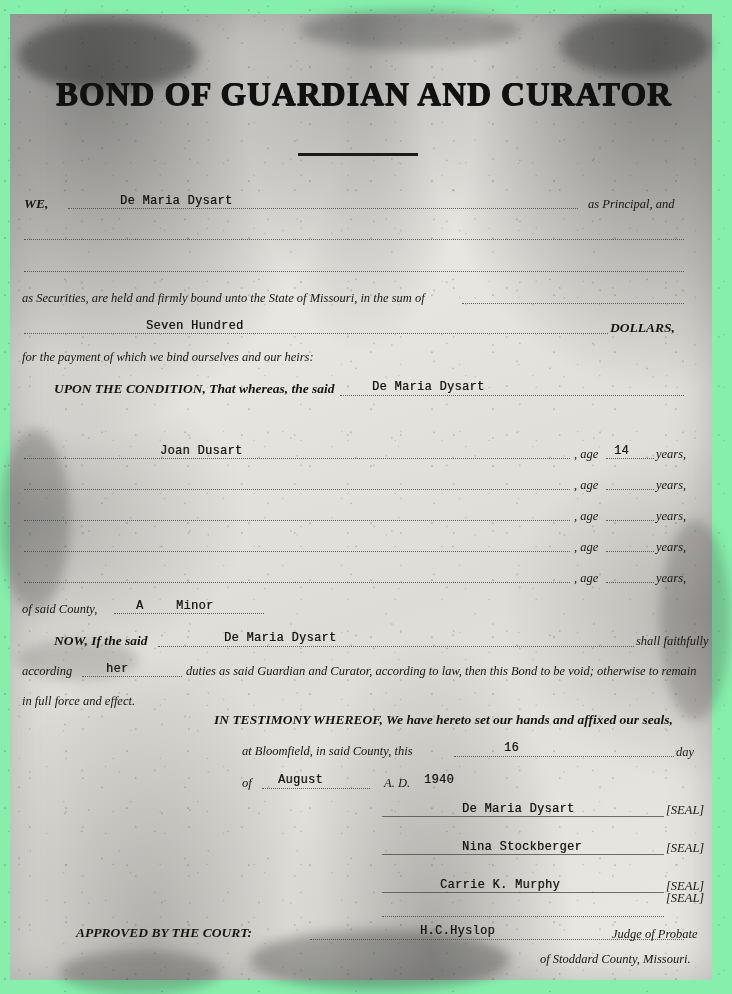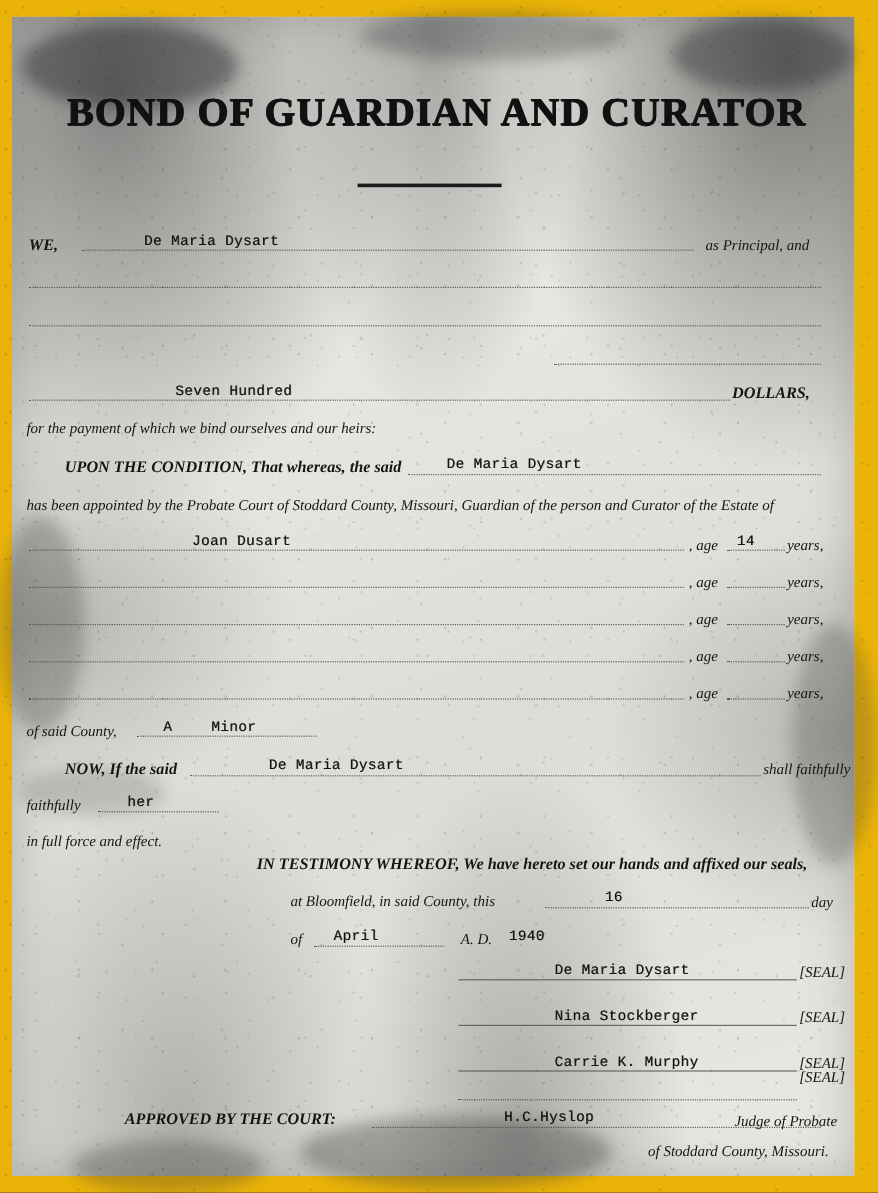--- a/index.html
+++ b/index.html
@@ -11,21 +11,21 @@
     width: 732px;
     height: 994px;
     overflow: hidden;
     font-family: "Liberation Serif", serif;
   }
 
   .page {
     position: relative;
     width: 732px;
     height: 994px;
-    background: #eab308;
+    background: #86efac;
     overflow: hidden;
   }
 
   
   .paper {
     position: absolute;
     left: 10px;
     top: 14px;
     width: 702px;
     height: 966px;
@@ -160,33 +160,33 @@
 
     <div class="ital" style="left:14px; top:182px;">WE,</div>
     <div class="dots" style="left:58px; top:182px; width:510px;"></div>
     <div class="type" style="left:110px; top:180px;">De Maria Dysart</div>
     <div class="ital small" style="left:578px; top:183px;">as Principal, and</div>
 
     <div class="dots" style="left:14px; top:213px; width:660px;"></div>
 
     <div class="dots" style="left:14px; top:245px; width:660px;"></div>
 
+    <div class="ital small" style="left:12px; top:277px;">as Securities, are held and firmly bound unto the State of Missouri, in the sum of</div>
     <div class="dots" style="left:452px; top:277px; width:222px;"></div>
 
     <div class="dots" style="left:14px; top:307px; width:584px;"></div>
     <div class="type" style="left:136px; top:305px;">Seven Hundred</div>
     <div class="ital" style="left:600px; top:306px;">DOLLARS,</div>
 
     <div class="ital small" style="left:12px; top:336px;">for the payment of which we bind ourselves and our heirs:</div>
 
     <div class="ital" style="left:44px; top:367px;">UPON THE CONDITION, That whereas, the said</div>
     <div class="dots" style="left:330px; top:369px; width:344px;"></div>
     <div class="type" style="left:362px; top:366px;">De Maria Dysart</div>
 
-    <div class="ital small" style="left:12px; top:400px;">has been appointed by the Probate Court of Stoddard County, Missouri, Guardian of the person and Curator of the Estate of</div>
 
     <div class="dots" style="left:14px; top:432px; width:546px;"></div>
     <div class="type" style="left:150px; top:430px;">Joan Dusart</div>
     <div class="ital small" style="left:564px; top:433px;">, age</div>
     <div class="dots" style="left:596px; top:432px; width:48px;"></div>
     <div class="type" style="left:604px; top:430px;text-align:right;">14</div>
     <div class="ital small" style="left:646px; top:433px;">years,</div>
 
     <div class="dots" style="left:14px; top:463px; width:546px;"></div>
     <div class="ital small" style="left:564px; top:464px;">, age</div>
@@ -211,58 +211,59 @@
     <div class="ital small" style="left:12px; top:588px;font-family:Liberation Serif, serif;">of said County,</div>
     <div class="dots" style="left:104px; top:587px; width:150px;"></div>
     <div class="type" style="left:126px; top:585px;">A</div>
     <div class="type" style="left:166px; top:585px;">Minor</div>
 
     <div class="ital" style="left:44px; top:619px;">NOW, If the said</div>
     <div class="dots" style="left:148px; top:620px; width:476px;"></div>
     <div class="type" style="left:214px; top:617px;">De Maria Dysart</div>
     <div class="ital small" style="left:626px; top:620px;">shall faithfully</div>
 
-    <div class="ital small" style="left:12px; top:650px;">faithfully</div>
+    <div class="ital small" style="left:12px; top:650px;">according</div>
     <div class="dots" style="left:72px; top:650px; width:100px;"></div>
     <div class="type" style="left:96px; top:648px;">her</div>
+    <div class="ital small" style="left:176px; top:650px;">duties as said Guardian and Curator, according to law, then this Bond to be void; otherwise to remain</div>
 
     <div class="ital small" style="left:12px; top:680px;">in full force and effect.</div>
 
     <div class="ital" style="left:204px; top:698px;">IN TESTIMONY WHEREOF, We have hereto set our hands and affixed our seals,</div>
 
     <div class="ital small" style="left:232px; top:730px;">at Bloomfield, in said County, this</div>
     <div class="dots" style="left:444px; top:730px; width:220px;"></div>
     <div class="type" style="left:494px; top:727px;">16</div>
     <div class="ital small" style="left:666px; top:731px;">day</div>
 
     <div class="ital small" style="left:232px; top:762px;">of</div>
     <div class="dots" style="left:252px; top:762px; width:108px;"></div>
-    <div class="type" style="left:268px; top:759px;">April</div>
+    <div class="type" style="left:268px; top:759px;">August</div>
     <div class="ital small" style="left:374px; top:762px;">A. D.</div>
     <div class="type" style="left:414px; top:759px;text-align:right;">1940</div>
     <div class="dots" style="left:374px; top:762px; width:86px; border-bottom:none;"></div>
 
     <div class="solidline" style="left:372px; top:802px; width:282px;"></div>
     <div class="type" style="left:452px; top:788px;">De Maria Dysart</div>
     <div class="ital small" style="left:656px; top:789px;">[SEAL]</div>
 
     <div class="solidline" style="left:372px; top:840px; width:282px;"></div>
     <div class="type" style="left:452px; top:826px;">Nina Stockberger</div>
     <div class="ital small" style="left:656px; top:827px;">[SEAL]</div>
 
     <div class="solidline" style="left:372px; top:878px; width:282px;"></div>
-    <div class="type" style="left:452px; top:864px;text-align:right;">Carrie K. Murphy</div>
+    <div class="type" style="left:430px; top:864px;text-align:right;">Carrie K. Murphy</div>
     <div class="ital small" style="left:656px; top:865px;">[SEAL]</div>
 
     <div class="solidline" style="left:372px; top:886px; width:282px; opacity:0;"></div>
     <div class="dots" style="left:372px; top:890px; width:282px;"></div>
     <div class="type" style="left:452px; top:876px;"></div>
     <div class="ital small" style="left:656px; top:877px;">[SEAL]</div>
 
-    <div class="ital" style="left:66px; top:911px;margin-left:28px;">APPROVED BY THE COURT:</div>
+    <div class="ital" style="left:66px; top:911px;">APPROVED BY THE COURT:</div>
     <div class="dots" style="left:300px; top:913px; width:374px;"></div>
     <div class="type" style="left:410px; top:910px;">H.C.Hyslop</div>
     <div class="ital small" style="left:602px; top:913px;">Judge of Probate</div>
     <div class="ital small" style="left:530px; top:938px;">of Stoddard County, Missouri.</div>
 
   </div>
 
   <div class="grain"></div>
 </div>
 

